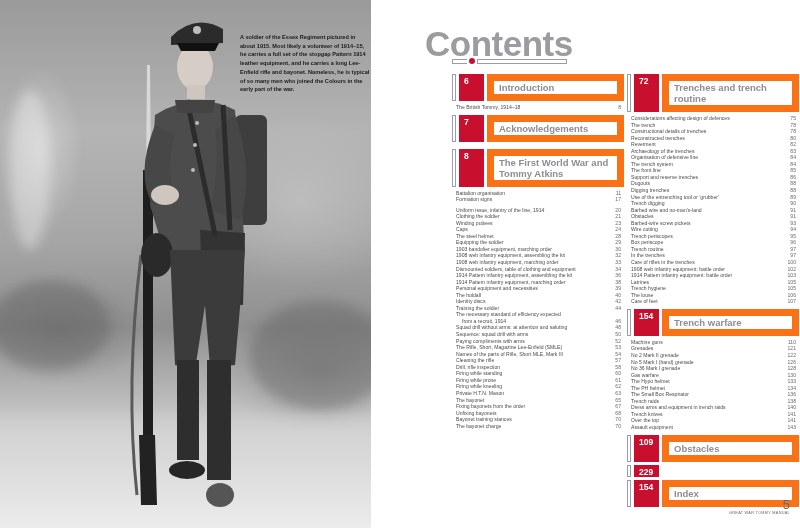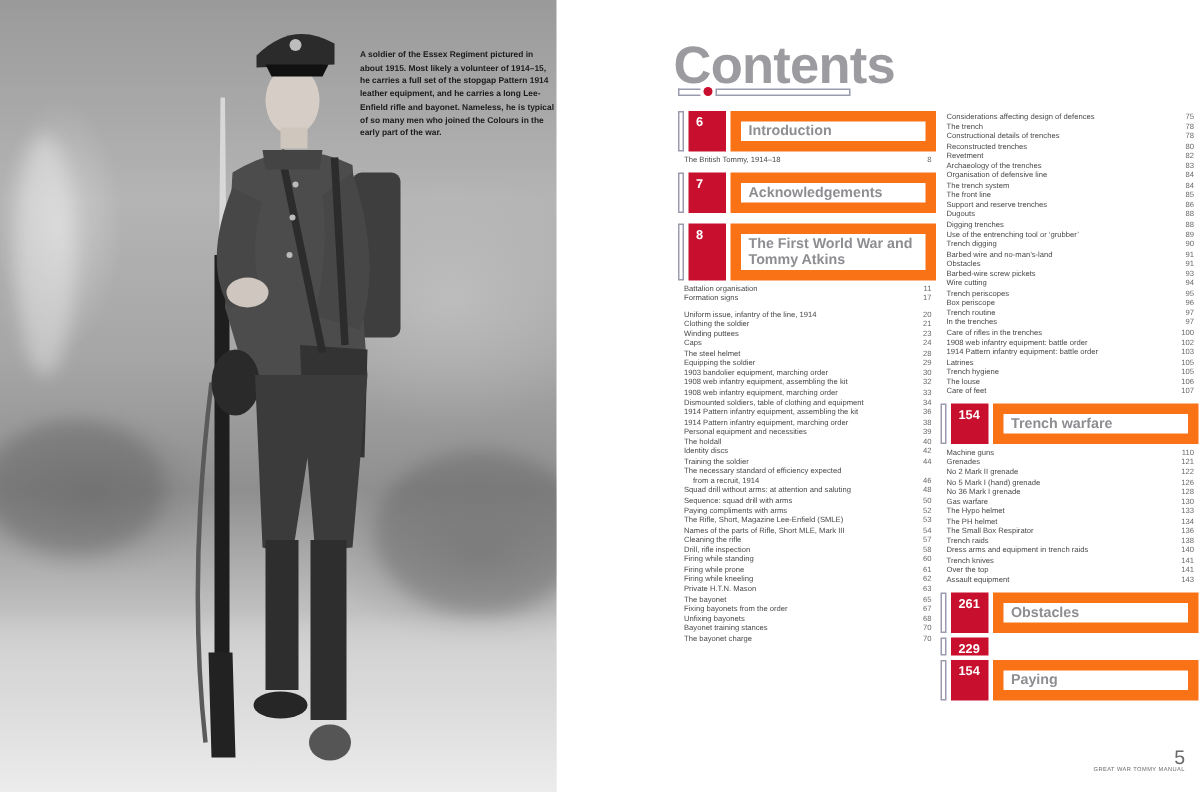--- a/index.html
+++ b/index.html
@@ -24,21 +24,21 @@
   .soldier { position: absolute; left: 95px; top: 5px; width: 190px; height: 515px; }
 
   .caption {
     position: absolute; left: 240px; top: 33px; width: 130px;
     font-size: 5.6px; line-height: 8.7px; font-weight: bold; color: #1a1a1a;
     font-family: "Liberation Sans", sans-serif;
   }
 
   
   .contents-title {
-    position: absolute; left: 449px; top: 24px;
+    position: absolute; left: 425px; top: 24px;
     font-size: 35px; font-weight: bold; color: #9b9ba0; letter-spacing: -0.5px;
     font-family: "Liberation Sans", sans-serif;
   }
   .title-rule {
     position: absolute; left: 452px; top: 59px; width: 115px; height: 5px;
   }
   .title-rule .seg1 { position: absolute; left: 0; top: 0; width: 15px; height: 5px; border: 1px solid #9b9bb0; border-right: none; }
   .title-rule .dot { position: absolute; left: 17px; top: -1px; width: 6px; height: 6px; border-radius: 50%; background: #c8102e; }
   .title-rule .seg2 { position: absolute; left: 25px; top: 0; width: 90px; height: 5px; border: 1px solid #9b9bb0; }
 
@@ -308,20 +308,25 @@
         <span class="pg">70</span>
       </li>
       <li>
         <span class="t">The bayonet charge</span>
         <span class="pg">70</span>
       </li>
     </ul>
 </div>
 
 <div class="col right">
+  <div class="chapter">
+    <span class="tab"></span>
+    <span class="num">72</span>
+    <span class="name">Trenches and trench routine</span>
+  </div>
   <ul class="entries" id="entries-ch72">
       <li>
         <span class="t">Considerations affecting design of defences</span>
         <span class="pg">75</span>
       </li>
       <li>
         <span class="t">The trench</span>
         <span class="pg">78</span>
       </li>
       <li>
@@ -493,28 +498,28 @@
         <span class="pg">141</span>
       </li>
       <li>
         <span class="t">Assault equipment</span>
         <span class="pg">143</span>
       </li>
     </ul>
 
   <div class="chapter">
     <span class="tab"></span>
-    <span class="num">261</span>
+    <span class="num">109</span>
     <span class="name">Obstacles</span>
   </div>
   <div class="chapter">
     <span class="tab"></span>
     <span class="num">229</span>
   </div>
   <div class="chapter">
     <span class="tab"></span>
     <span class="num">154</span>
-    <span class="name">Paying</span>
+    <span class="name">Index</span>
   </div>
 </div>
 
 <div class="folio">5</div>
 <div class="running-head">GREAT WAR TOMMY MANUAL</div>
 
 </body></html>

